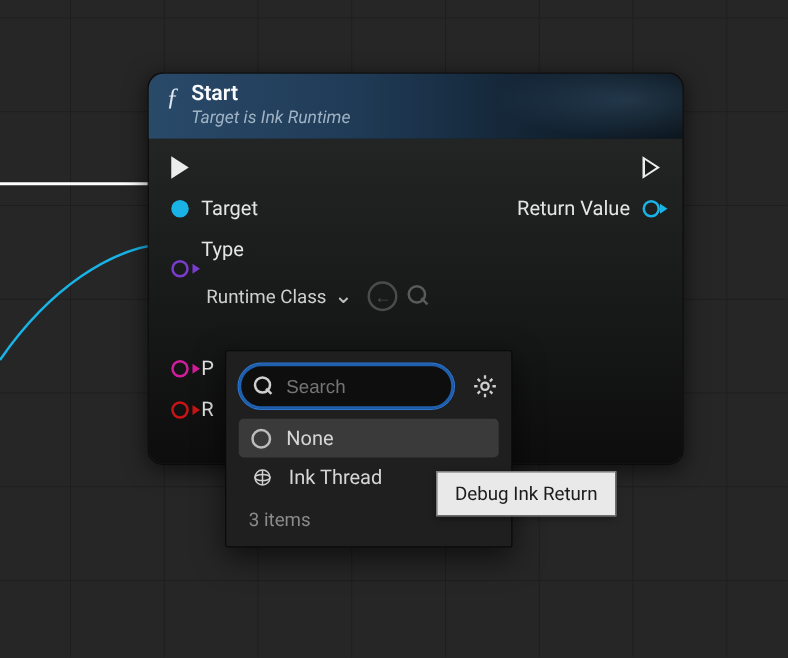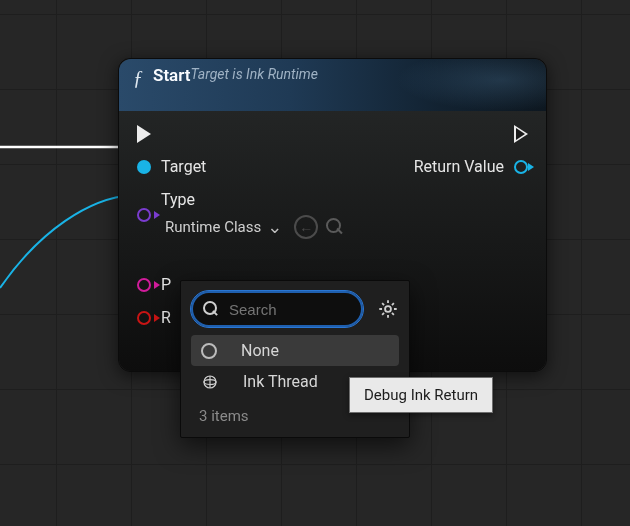--- a/index.html
+++ b/index.html
@@ -66,21 +66,21 @@
     border-radius:0 12px 0 0;
   }
   .node-fn-icon {
     font-style: italic;
     font-family: Georgia, "Times New Roman", serif;
     font-size: 20px;
     color: #dfe8f0;
     line-height: 22px;
     margin-top: 2px;
   }
-  .node-titlewrap { display:flex; flex-direction:row; }
+  .node-titlewrap { display:flex; flex-direction:column; }
   .node-title {
     color: #fafcff;
     font-size: 17px;
     font-weight: 600;
     line-height: 20px;
   }
   .node-subtitle {
     color: #9fb2c4;
     font-size: 14px;
     font-style: italic;
@@ -146,21 +146,21 @@
   .data-pin.in::after{ left: 15px; top: 50%; transform: translateY(-50%); opacity:0.0;}
   .data-pin.out::after{ left: 100%; margin-left:2px; top:50%; transform: translateY(-50%);}
   .data-pin.in-arrow::after{opacity:1; left:15px;}
 
   .c-cyan   { color: #19b3e6; }
   .c-violet { color: #7a3ccf; }
   .c-magenta{ color: #d11c9b; }
   .c-red    { color: #c81414; }
 
   .type-block {
-    display:flex; flex-direction:column; gap:4px;
+    display:flex; flex-direction:column; gap:14px;
   }
   .select-class {
     display:flex; align-items:center; gap:6px;
     color:#cfcfcf; font-size:15px;
     background: rgba(0,0,0,0.0);
     padding:2px 4px; border-radius:4px;
   }
   .chev { font-size:18px; color:#bfbfbf; line-height:1; }
   .circ-btn {
     width:24px; height:24px; border-radius:50%;
@@ -220,21 +220,21 @@
   .search-box .mag2::after{
     content:"";position:absolute;width:6px;height:2px;background:#cfcfcf;transform:rotate(45deg);left:9px;top:11px;
   }
   .search-box input{
     background:transparent;border:none;outline:none;color:#bbb;font-size:15px;width:100%;
   }
   .gear-icon svg { display:block; }
 
   .dd-list { margin:8px 0 6px 0; }
   .dd-item {
-    display:flex; align-items:center; gap:24px;
+    display:flex; align-items:center; gap:12px;
     padding:6px 10px; border-radius:4px;
     color:#d6d6d6; font-size:16px;
     cursor:pointer;
   }
   .dd-item.sel { background:#3a3a3a; }
   .dd-item .obj-icon svg { display:block; }
   .none-icon {
     width:16px;height:16px;border:2px solid #bcbcbc;border-radius:50%;
     flex:0 0 16px;
   }

